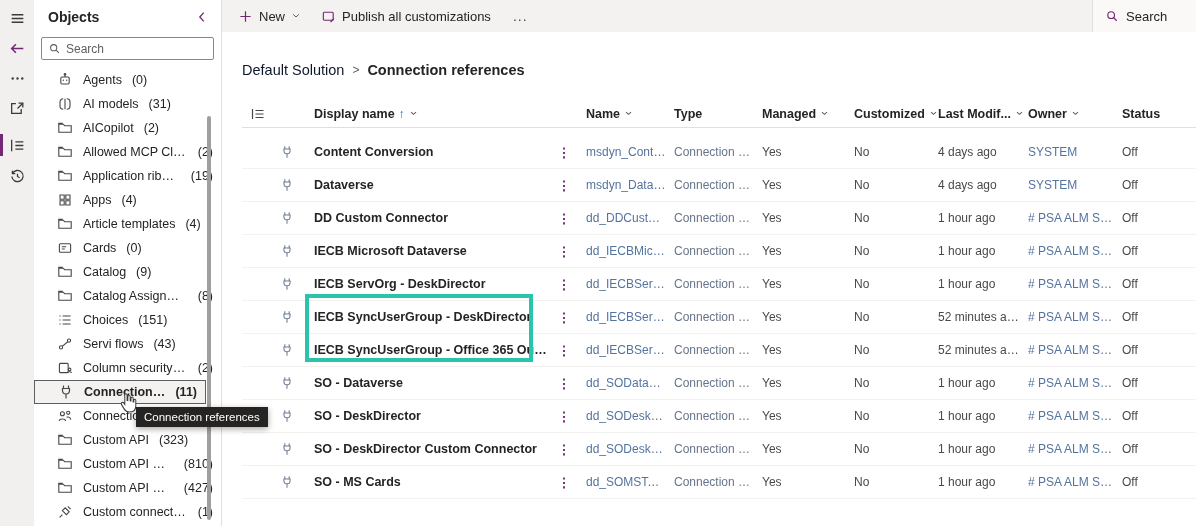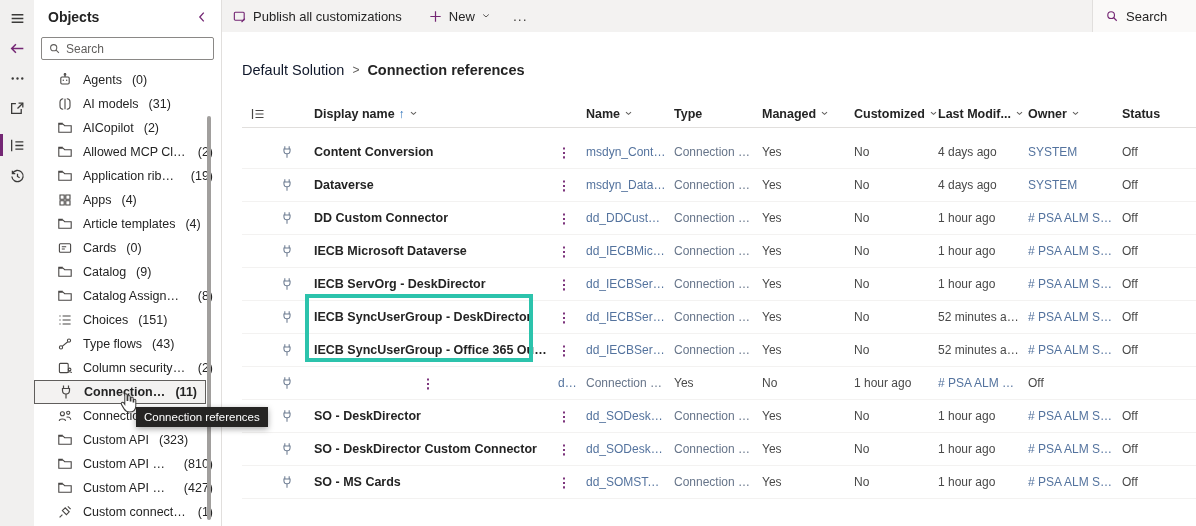--- a/index.html
+++ b/index.html
@@ -332,21 +332,21 @@
       </div>
 
       <div class="nav-item">
         <span class="nav-icon">
           <svg viewBox="0 0 16 16" fill="none" stroke="currentColor" stroke-width="1.1">
             <circle cx="4" cy="11.4" r="1.6"></circle>
             <circle cx="12" cy="4.6" r="1.6"></circle>
             <path d="m5.2 10.3 5.6-4.6"></path>
           </svg>
         </span>
-        <span class="nav-label">Type flows</span>
+        <span class="nav-label">Servi flows</span>
         <span class="nav-count">(43)</span>
       </div>
 
       <div class="nav-item">
         <span class="nav-icon">
           <svg viewBox="0 0 16 16" fill="none" stroke="currentColor" stroke-width="1.1">
             <rect x="2.4" y="3.4" width="8.8" height="9.2" rx="1"></rect>
             <circle cx="12.6" cy="9.4" r="1.3"></circle>
             <path d="M10.6 13c.3-1.6 3.7-1.6 4 0"></path>
           </svg>
@@ -429,41 +429,41 @@
 </div>
 
 <div class="tooltip">Connection references</div>
 <div class="cursor-hand">
   <svg viewBox="0 0 24 24">
       <path d="M9.3 3.4c0-.8.6-1.4 1.4-1.4.8 0 1.4.6 1.4 1.4v6h.8V5.1c0-.7.6-1.3 1.3-1.3.7 0 1.3.6 1.3 1.3v4.7h.8V6.7c0-.7.5-1.2 1.2-1.2s1.2.5 1.2 1.2v4.1h.7V9.1c0-.6.5-1.1 1.1-1.1.6 0 1.1.5 1.1 1.1V15c0 4.2-2.7 6.9-6.8 6.9-2.9 0-4.6-1.2-6-3.5l-2.9-4.9c-.4-.7-.2-1.6.5-2.1.7-.4 1.6-.2 2.1.5l1.1 1.6V3.4z" fill="#ffffff" stroke="#3b3a39" stroke-width="1.1"></path>
     </svg>
 </div>
 
 <div class="cmdbar">
-  <div class="cmd-item">
-    <span class="cmd-glyph">
-        <svg viewBox="0 0 16 16" fill="none" stroke="currentColor" stroke-width="1.2">
-          <rect x="2.5" y="3.5" width="10.5" height="8.5" rx="1"></rect>
-          <path d="m10 13 3.2-3.2.9.9L11 14h-1z" fill="currentColor" stroke="none"></path>
-        </svg>
-      </span>
-    <span>Publish all customizations</span>
-  </div>
   <div class="cmd-item" style="margin-left:6px">
     <span class="cmd-glyph">
         <svg viewBox="0 0 16 16" fill="none" stroke="currentColor" stroke-width="1.3">
           <path d="M8 2.5v11M2.5 8h11"></path>
         </svg>
       </span>
     <span>New</span>
     <span class="cmd-chev">
         <svg viewBox="0 0 16 16" fill="none" stroke="currentColor" stroke-width="1.6">
           <path d="m3.5 5.5 4.5 4 4.5-4"></path>
         </svg>
       </span>
+  </div>
+  <div class="cmd-item">
+    <span class="cmd-glyph">
+        <svg viewBox="0 0 16 16" fill="none" stroke="currentColor" stroke-width="1.2">
+          <rect x="2.5" y="3.5" width="10.5" height="8.5" rx="1"></rect>
+          <path d="m10 13 3.2-3.2.9.9L11 14h-1z" fill="currentColor" stroke="none"></path>
+        </svg>
+      </span>
+    <span>Publish all customizations</span>
   </div>
   <div class="cmd-item cmd-more">
     <span>...</span>
   </div>
   <div class="cmd-search">
     <svg viewBox="0 0 16 16" fill="none" stroke="currentColor" stroke-width="1.3">
         <circle cx="7" cy="7" r="3.8"></circle>
         <path d="m10 10 3.4 3.4"></path>
       </svg>
     <span>Search</span>
@@ -679,20 +679,21 @@
     </div>
 
     <div class="row grid-cols">
       <div class="cell icon-cell">
         <svg viewBox="0 0 16 16" fill="none" stroke="currentColor" stroke-width="1.2">
           <path d="M5.5 1.5v3M10.5 1.5v3"></path>
           <path d="M4.5 4.5h7v2a3.5 3.5 0 0 1-7 0z"></path>
           <path d="M8 10v4.5"></path>
         </svg>
       </div>
+      <div class="cell dn">SO - Dataverse</div>
       <div class="cell more">⋮</div>
       <div class="cell name-link">dd_SODataverse</div>
       <div class="cell type">Connection Refe...</div>
       <div class="cell">Yes</div>
       <div class="cell">No</div>
       <div class="cell">1 hour ago</div>
       <div class="cell owner"># PSA ALM Servi...</div>
       <div class="cell">Off</div>
     </div>
 

